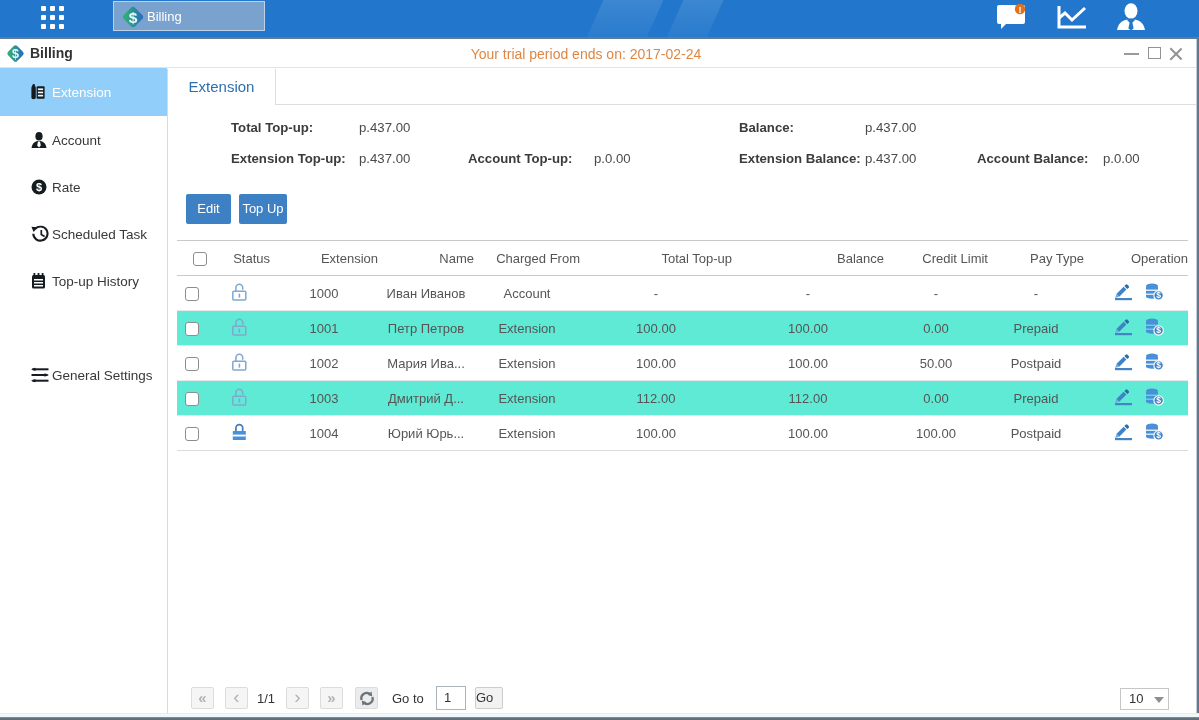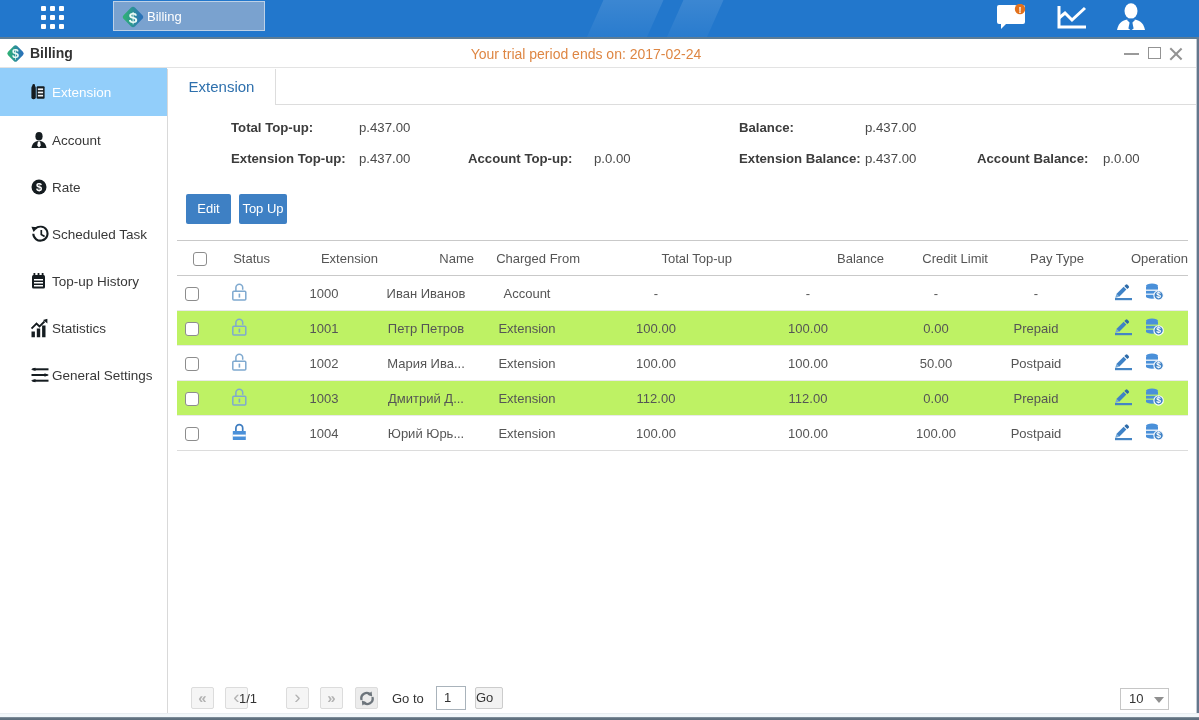--- a/index.html
+++ b/index.html
@@ -55,21 +55,21 @@
   .stat { position:absolute; font-size:13.2px; color:#4a4a4a; white-space:nowrap;margin-left:45px; }
   .stat b { color:#3c3c3c; }
   .btn { position:absolute; background:#3e80c4; color:#fff; font-size:13px; text-align:center;
     border-radius:2px; height:30px; line-height:30px; }
 
   
   #tbl { position:absolute; left:8px; top:171px; width:1011px; border-collapse:collapse; table-layout:fixed; }
   #tbl th { border-top:1px solid #c9c9c9; border-bottom:1px solid #c9c9c9; height:35px;
     font-size:13px; font-weight:normal; color:#555; text-align:right; }
   #tbl td { height:35px; font-size:13px; color:#555; text-align:center; border-bottom:1px solid #e9e9e9; }
-  #tbl tr.alt td { background:#bef264; }
+  #tbl tr.alt td { background:#5eead4; }
   #tbl tr.last td { border-bottom:1px solid #dcdcdc; }
   .cb { display:inline-block; width:14px; height:14px; border:1px solid #8d8d8d; border-radius:3px; background:#fff; vertical-align:middle; }
 
   
   .pgbtn { position:absolute; top:618px; width:23px; height:22px; background:#f5f5f5;
     border:1px solid #dcdcdc; border-radius:2px; color:#b3b3b3; text-align:center;
     font-size:15px; line-height:19px; font-weight:bold; }
   .pgbtn.sng { font-size:19px; line-height:17px; font-weight:normal; }
   .pgtxt { position:absolute; font-size:13px; color:#333; }
   .goin { position:absolute; left:267px; top:617px; width:30px; height:24px; border:1px solid #a9b3bb;
@@ -199,30 +199,20 @@
       <svg width="15" height="16" viewBox="0 0 15 16">
         <rect x="1" y="2" width="13" height="13.5" rx="1.5" fill="#151c20"></rect>
         <rect x="2.5" y="0" width="1.8" height="4" fill="#151c20"></rect>
         <rect x="6.6" y="0" width="1.8" height="4" fill="#151c20"></rect>
         <rect x="10.7" y="0" width="1.8" height="4" fill="#151c20"></rect>
         <rect x="3" y="6" width="9" height="1.5" fill="#fff"></rect>
         <rect x="3" y="9" width="9" height="1.5" fill="#fff"></rect>
         <rect x="3" y="12" width="9" height="1.5" fill="#fff"></rect>
       </svg>
       <span class="txt">Top-up History</span>
-    </div>
-    <div class="sitem" style="top:235px">
-      <svg width="17" height="19" viewBox="0 0 17 19">
-        <rect x="0.5" y="13" width="3.4" height="6" fill="#151c20"></rect>
-        <rect x="5.8" y="10" width="3.4" height="9" fill="#151c20"></rect>
-        <rect x="11.1" y="7" width="3.4" height="12" fill="#151c20"></rect>
-        <path d="M0.5,10 L5.5,5 L8.5,8 L13.5,3" stroke="#151c20" stroke-width="1.8" fill="none"></path>
-        <polygon points="16.4,0.2 16.4,5 12,1.6" fill="#151c20"></polygon>
-      </svg>
-      <span class="txt">Statistics</span>
     </div>
     <div class="sitem" style="top:282px">
       <svg width="18" height="15" viewBox="0 0 18 15">
         <rect x="1.5" y="0.8" width="16" height="2" fill="#151c20"></rect>
         <polygon points="0,1.8 4.5,0 4.5,3.6" fill="#151c20"></polygon>
         <rect x="0.5" y="6.5" width="16" height="2" fill="#151c20"></rect>
         <polygon points="18,7.5 13.5,5.7 13.5,9.3" fill="#151c20"></polygon>
         <rect x="1.5" y="12.2" width="16" height="2" fill="#151c20"></rect>
         <polygon points="0,13.2 4.5,11.4 4.5,15" fill="#151c20"></polygon>
       </svg>
@@ -427,21 +417,21 @@
             <circle cx="13.6" cy="12.4" r="4.7" fill="#3f82c6" stroke="#fff" stroke-width="1.1"></circle>
             <text x="13.6" y="15.4" font-size="8.5" font-weight="bold" fill="#fff" text-anchor="middle" font-family="Liberation Sans">$</text>
           </svg>
         </td>
       </tr>
     </tbody>
       </table>
 
     <div class="pgbtn" style="left:22px">«</div>
     <div class="pgbtn sng" style="left:56px">‹</div>
-    <div class="pgtxt" style="left:70px; top:622px">1/1</div>
+    <div class="pgtxt" style="left:88px; top:622px">1/1</div>
     <div class="pgbtn sng" style="left:117px">›</div>
     <div class="pgbtn" style="left:151px">»</div>
     <div class="pgbtn" style="left:186px; background:#ececec;">
       <svg width="16" height="15" viewBox="0 0 16 15" style="margin-top:3px">
         <path d="M2.6,9 A5.4,5.4 0 0 1 11.6,3.6" stroke="#6d757c" stroke-width="2.3" fill="none"></path>
         <polygon points="12.6,0.4 13.2,5.6 8.4,3.8" fill="#6d757c"></polygon>
         <path d="M13.4,6 A5.4,5.4 0 0 1 4.4,11.4" stroke="#6d757c" stroke-width="2.3" fill="none"></path>
         <polygon points="3.4,14.6 2.8,9.4 7.6,11.2" fill="#6d757c"></polygon>
       </svg>
     </div>

